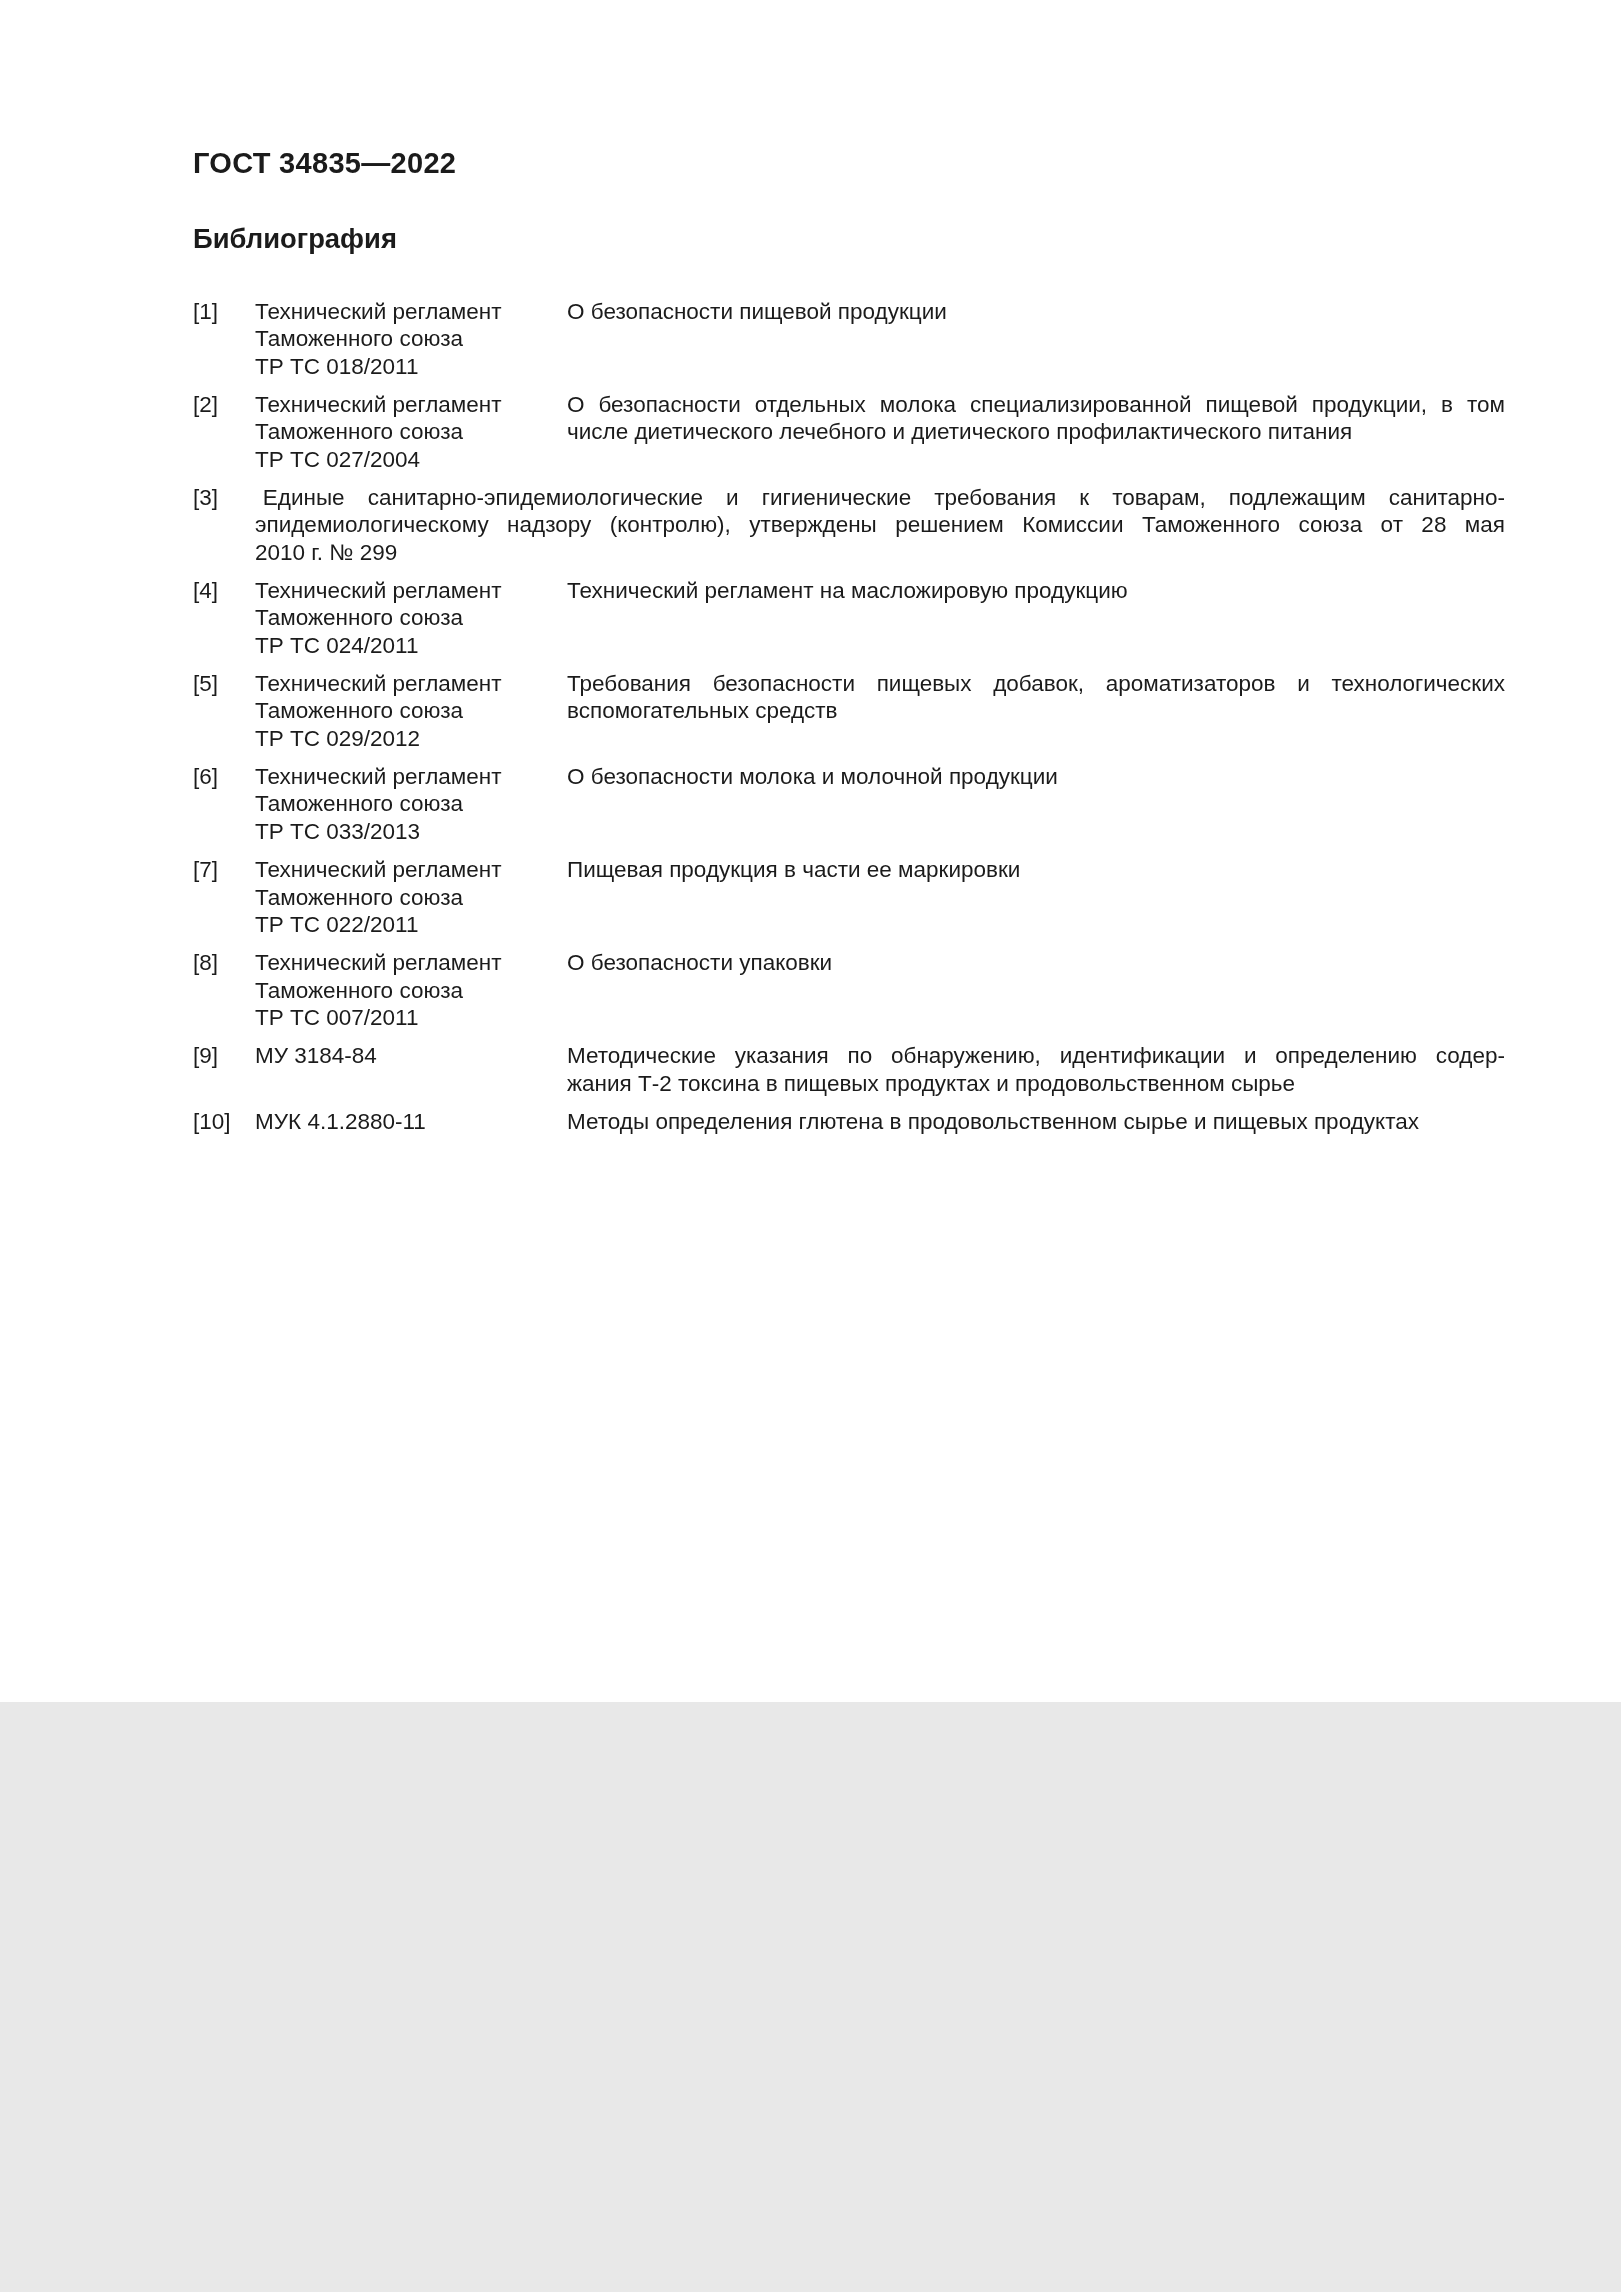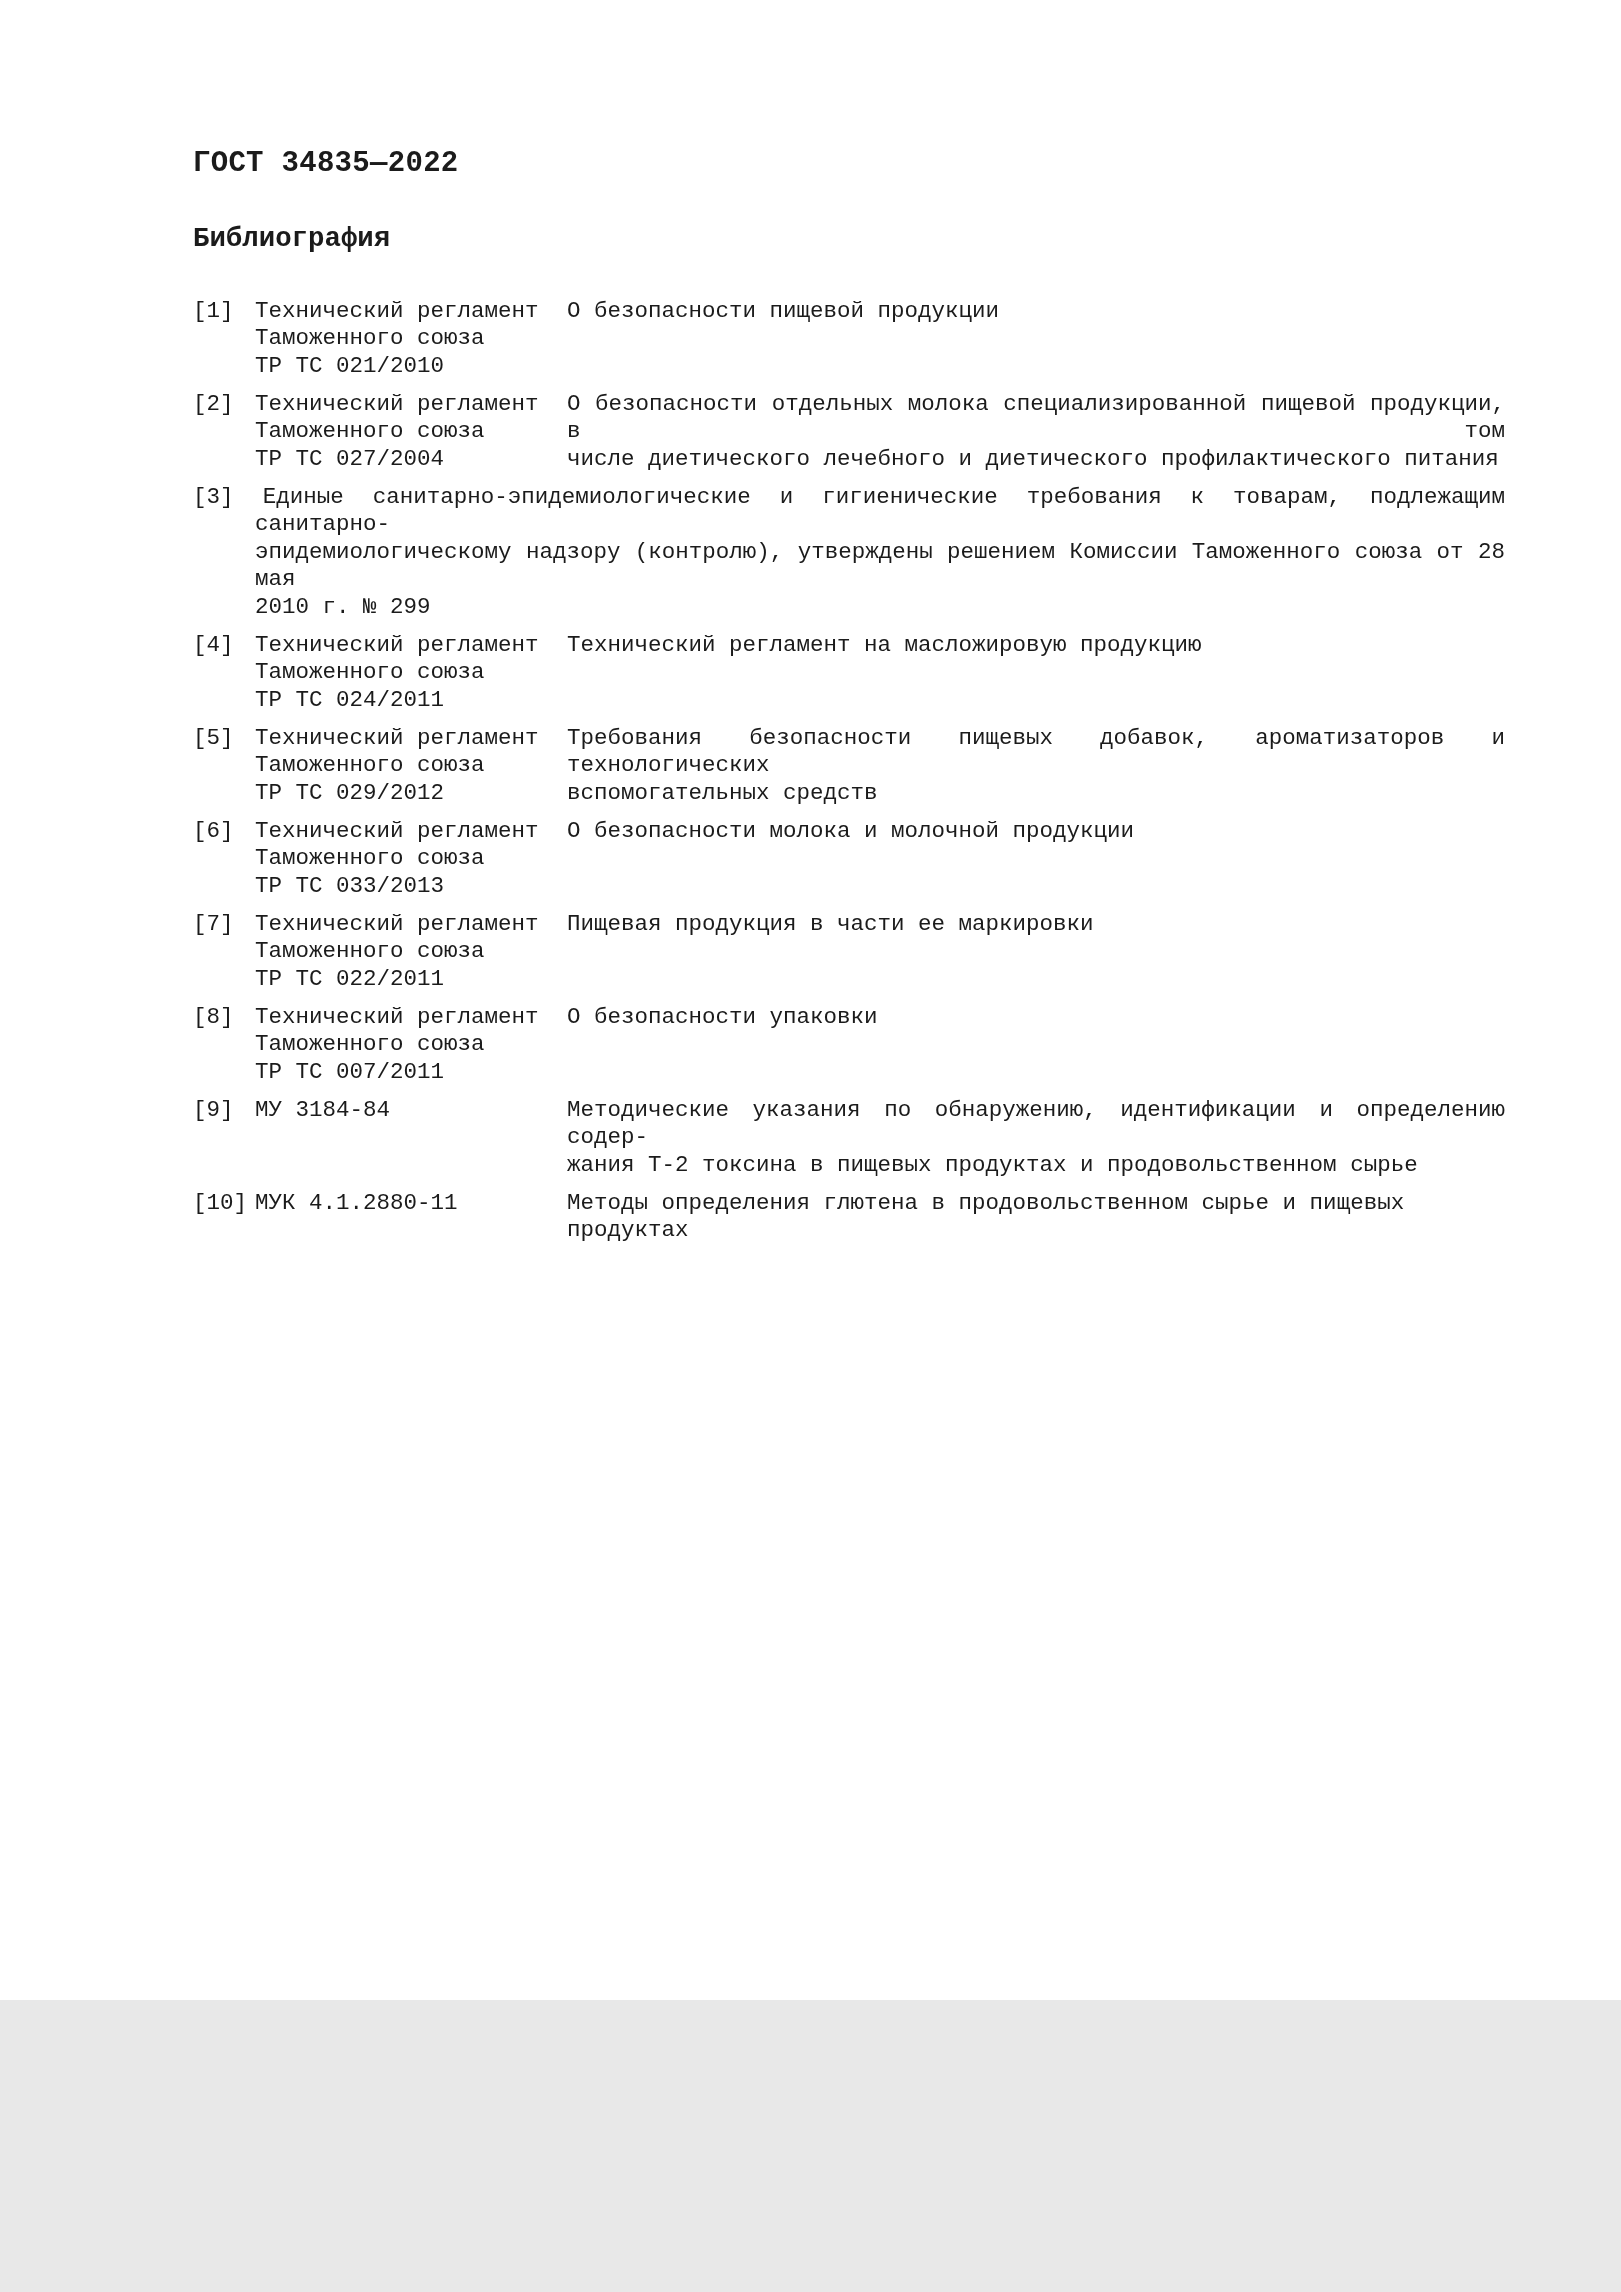--- a/index.html
+++ b/index.html
@@ -1,22 +1,22 @@
 <!DOCTYPE html>
 <html><head>
 <meta charset="utf-8">
 <style>
   html, body { margin: 0; padding: 0; background: #e8e8e8; }
   .page {
     position: relative;
     width: 1621px;
-    height: 2000px;
+    height: 1702px;
     margin: 0 auto;
     background: #ffffff;
-    font-family: Liberation Mono, monospace;
+    font-family: Liberation Sans, sans-serif;
     color: #1b1b1b;
     overflow: hidden;
   }
   .doc-header {
     position: absolute;
     left: 193px;
     top: 147px;
     font-size: 29px;
     font-weight: bold;
     letter-spacing: 0.3px;
@@ -67,21 +67,21 @@
 
   <div class="section-title">Библиография</div>
 
   <div class="entries">
 
     <div class="entry">
       <div class="num">[1]</div>
       <div class="source">
         <div>Технический регламент</div>
         <div>Таможенного союза</div>
-        <div>ТР ТС 021/2010</div>
+        <div>ТР ТС 018/2011</div>
       </div>
       <div class="desc">
         <div>О безопасности пищевой продукции</div>
       </div>
     </div>
 
     <div class="entry">
       <div class="num">[2]</div>
       <div class="source">
         <div>Технический регламент</div>

